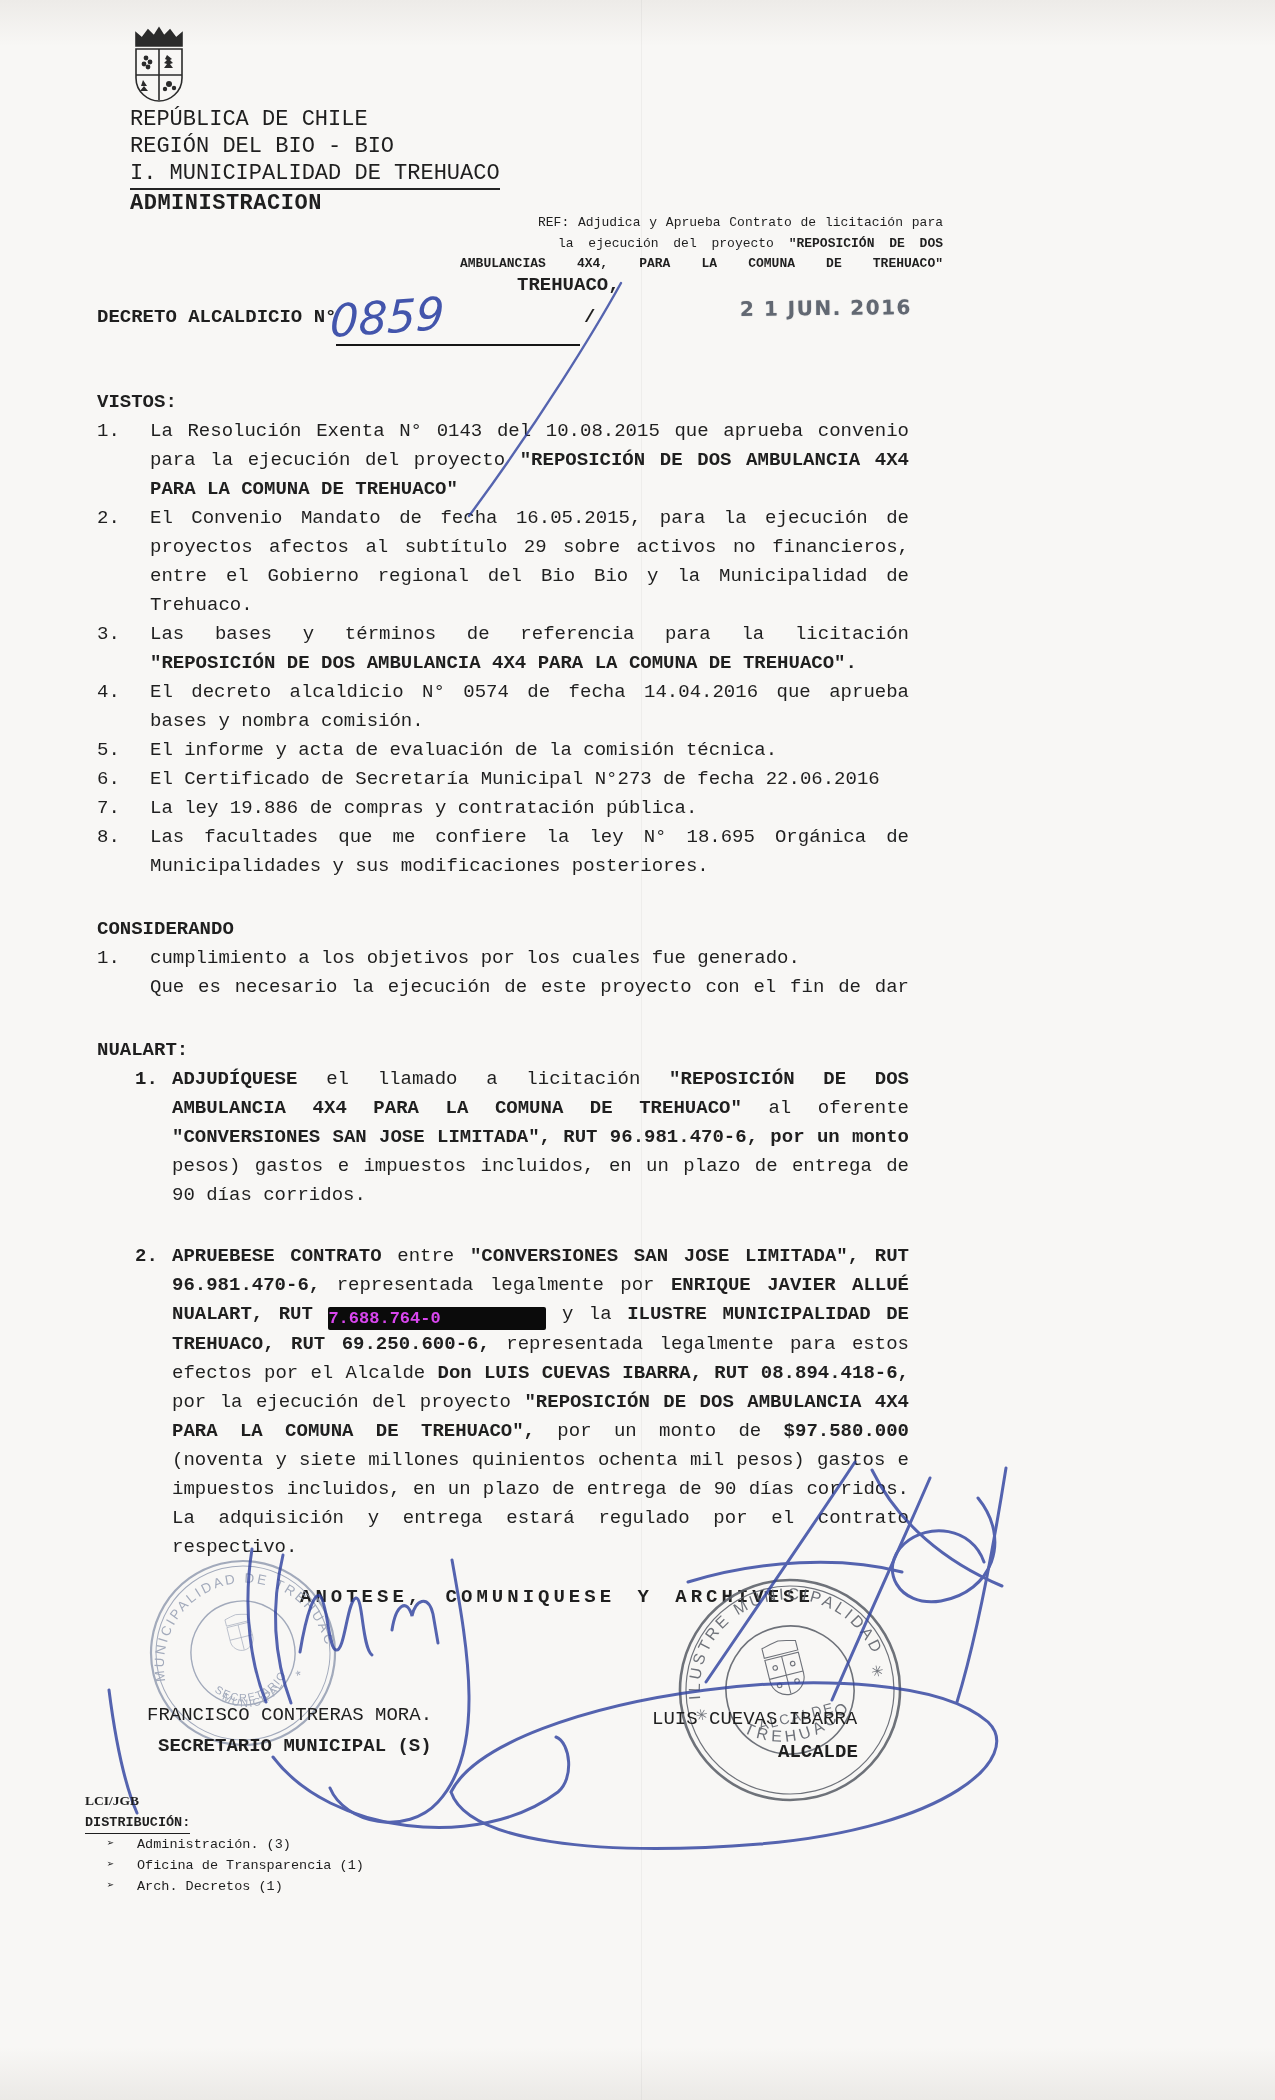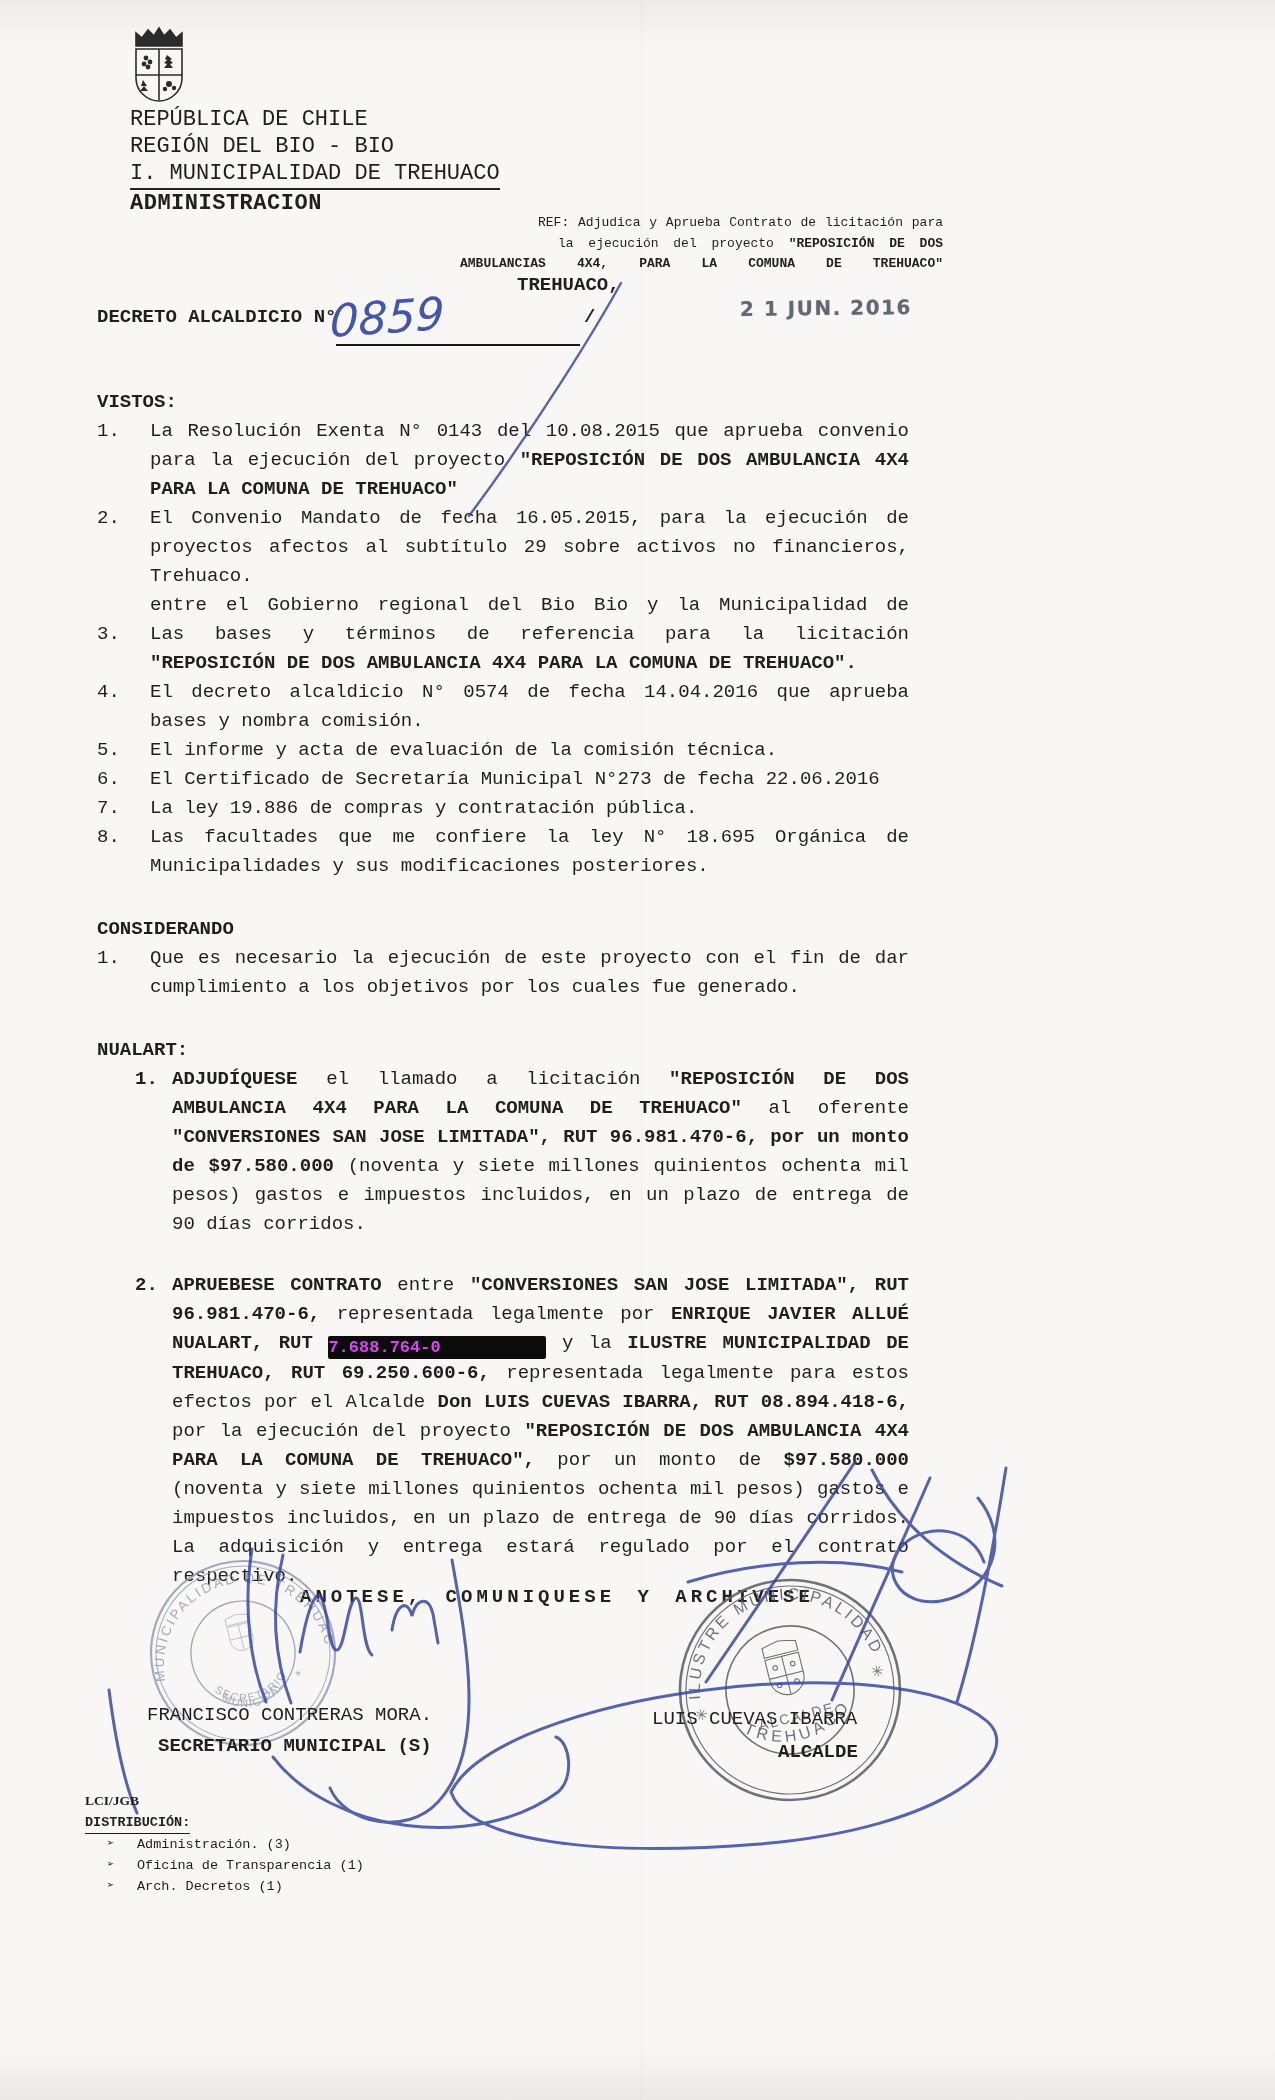--- a/index.html
+++ b/index.html
@@ -124,22 +124,22 @@
             <div class="tline j"><span>La Resolución Exenta N° 0143 del 10.08.2015 que aprueba convenio</span></div>
             <div class="tline j"><span>para la ejecución del proyecto </span><span class="b">"REPOSICIÓN DE DOS AMBULANCIA 4X4</span></div>
             <div class="tline"><span class="b">PARA LA COMUNA DE TREHUACO"</span></div>
           </div>
         </div>
         <div class="litem">
           <div class="lnum">2.</div>
           <div class="lbody">
             <div class="tline j"><span>El Convenio Mandato de fecha 16.05.2015, para la ejecución de</span></div>
             <div class="tline j"><span>proyectos afectos al subtítulo 29 sobre activos no financieros,</span></div>
+            <div class="tline j"><span>entre el Gobierno regional del Bio Bio y la Municipalidad de</span></div>
             <div class="tline"><span>Trehuaco.</span></div>
-            <div class="tline j"><span>entre el Gobierno regional del Bio Bio y la Municipalidad de</span></div>
           </div>
         </div>
         <div class="litem">
           <div class="lnum">3.</div>
           <div class="lbody">
             <div class="tline j"><span>Las bases y términos de referencia para la licitación</span></div>
             <div class="tline"><span class="b">"REPOSICIÓN DE DOS AMBULANCIA 4X4 PARA LA COMUNA DE TREHUACO".</span></div>
           </div>
         </div>
         <div class="litem">
@@ -173,34 +173,33 @@
             <div class="tline j"><span>Las facultades que me confiere la ley N° 18.695 Orgánica de</span></div>
             <div class="tline"><span>Municipalidades y sus modificaciones posteriores.</span></div>
           </div>
         </div>
       </div>
     <div class="heading mt">CONSIDERANDO</div>
     <div class="vlist">
         <div class="litem">
           <div class="lnum">1.</div>
           <div class="lbody">
+            <div class="tline"><span>cumplimiento a los objetivos por los cuales fue generado.</span></div>
             <div class="tline j"><span>Que es necesario la ejecución de este proyecto con el fin de dar</span></div>
-            <div class="tline"><span>cumplimiento a los objetivos por los cuales fue generado.</span></div>
           </div>
         </div>
       </div>
     <div class="heading mt">NUALART:</div>
     <div class="dlist">
         <div class="litem">
           <div class="lnum">1.</div>
           <div class="lbody">
             <div class="tline j"><span class="b">ADJUDÍQUESE</span><span> el llamado a licitación </span><span class="b">"REPOSICIÓN DE DOS</span></div>
             <div class="tline j"><span class="b">AMBULANCIA 4X4 PARA LA COMUNA DE TREHUACO"</span><span> al oferente</span></div>
             <div class="tline j"><span class="b">"CONVERSIONES SAN JOSE LIMITADA", RUT 96.981.470-6, por un monto</span></div>
-            <div class="tline j"><span class="b">de $97.580.000 </span><span>(noventa y siete millones quinientos ochenta mil</span></div>
             <div class="tline j"><span>pesos) gastos e impuestos incluidos, en un plazo de entrega de</span></div>
             <div class="tline"><span>90 días corridos.</span></div>
           </div>
         </div>
         <div class="litem">
           <div class="lnum">2.</div>
           <div class="lbody">
             <div class="tline j"><span class="b">APRUEBESE CONTRATO</span><span> entre </span><span class="b">"CONVERSIONES SAN JOSE LIMITADA", RUT</span></div>
             <div class="tline j"><span class="b">96.981.470-6,</span><span> representada legalmente por </span><span class="b">ENRIQUE JAVIER ALLUÉ</span></div>
             <div class="tline j"><span class="b">NUALART, RUT </span><span class="redact">7.688.764-0</span><span> y la </span><span class="b">ILUSTRE MUNICIPALIDAD DE</span></div>

